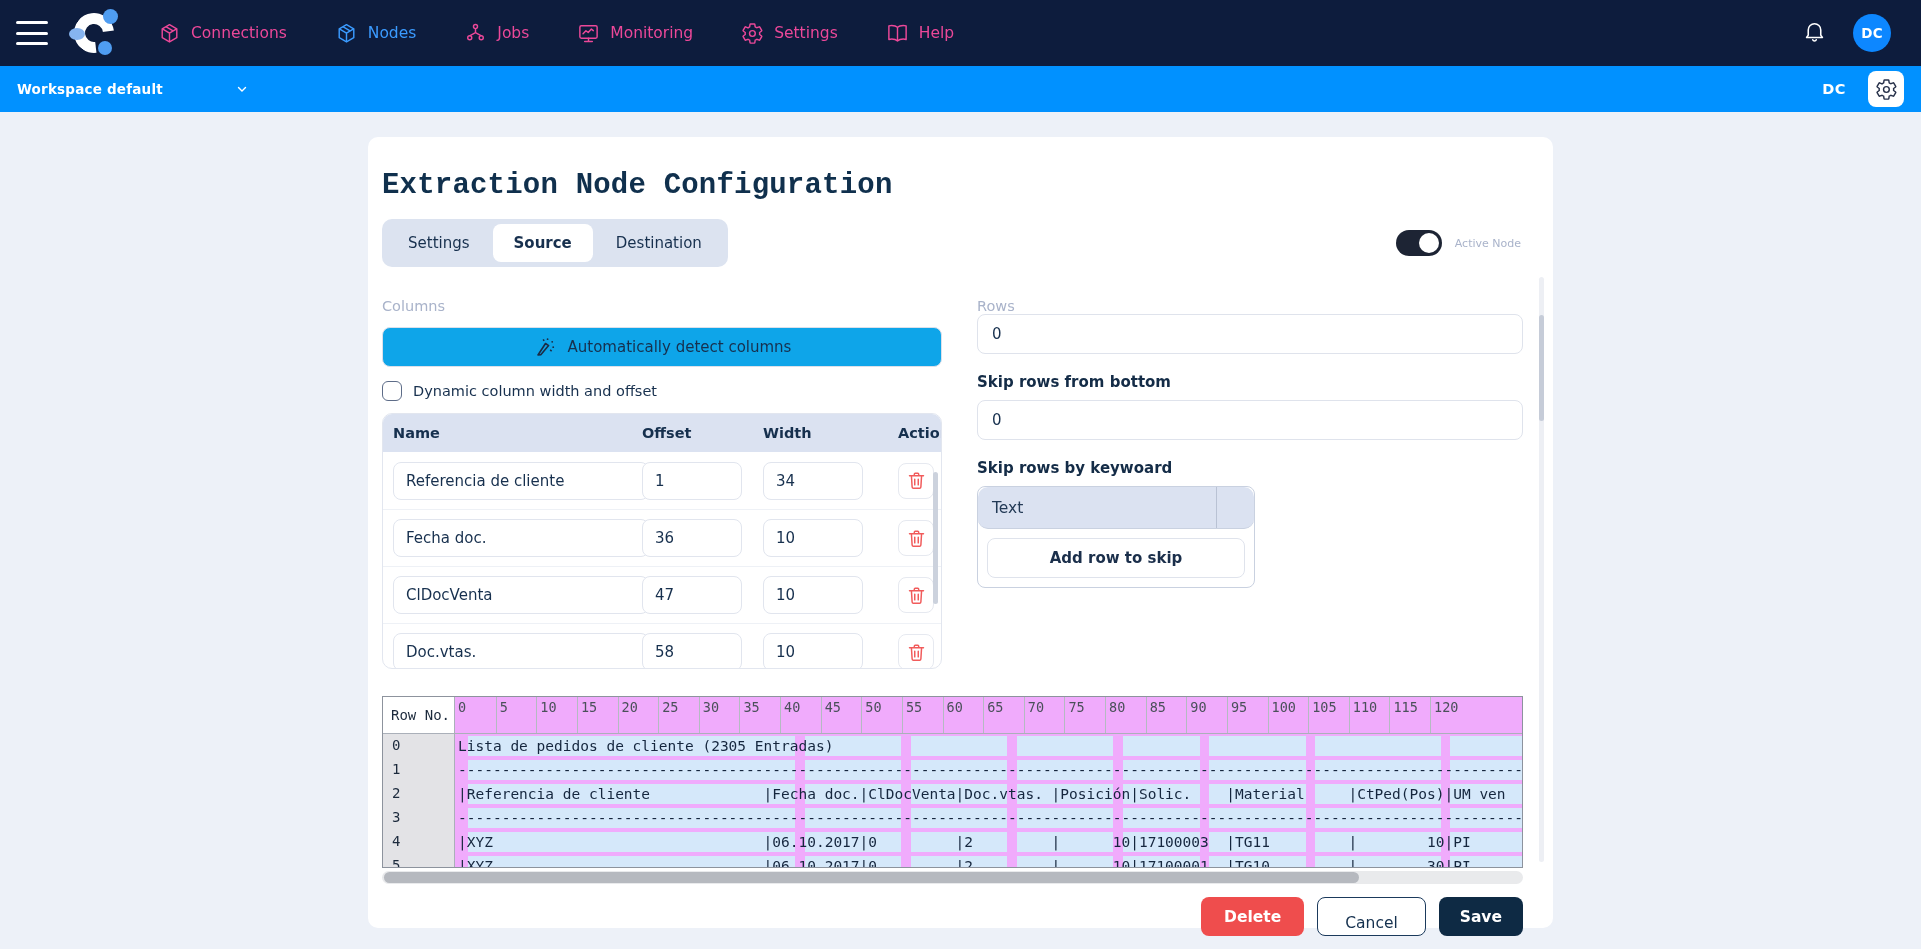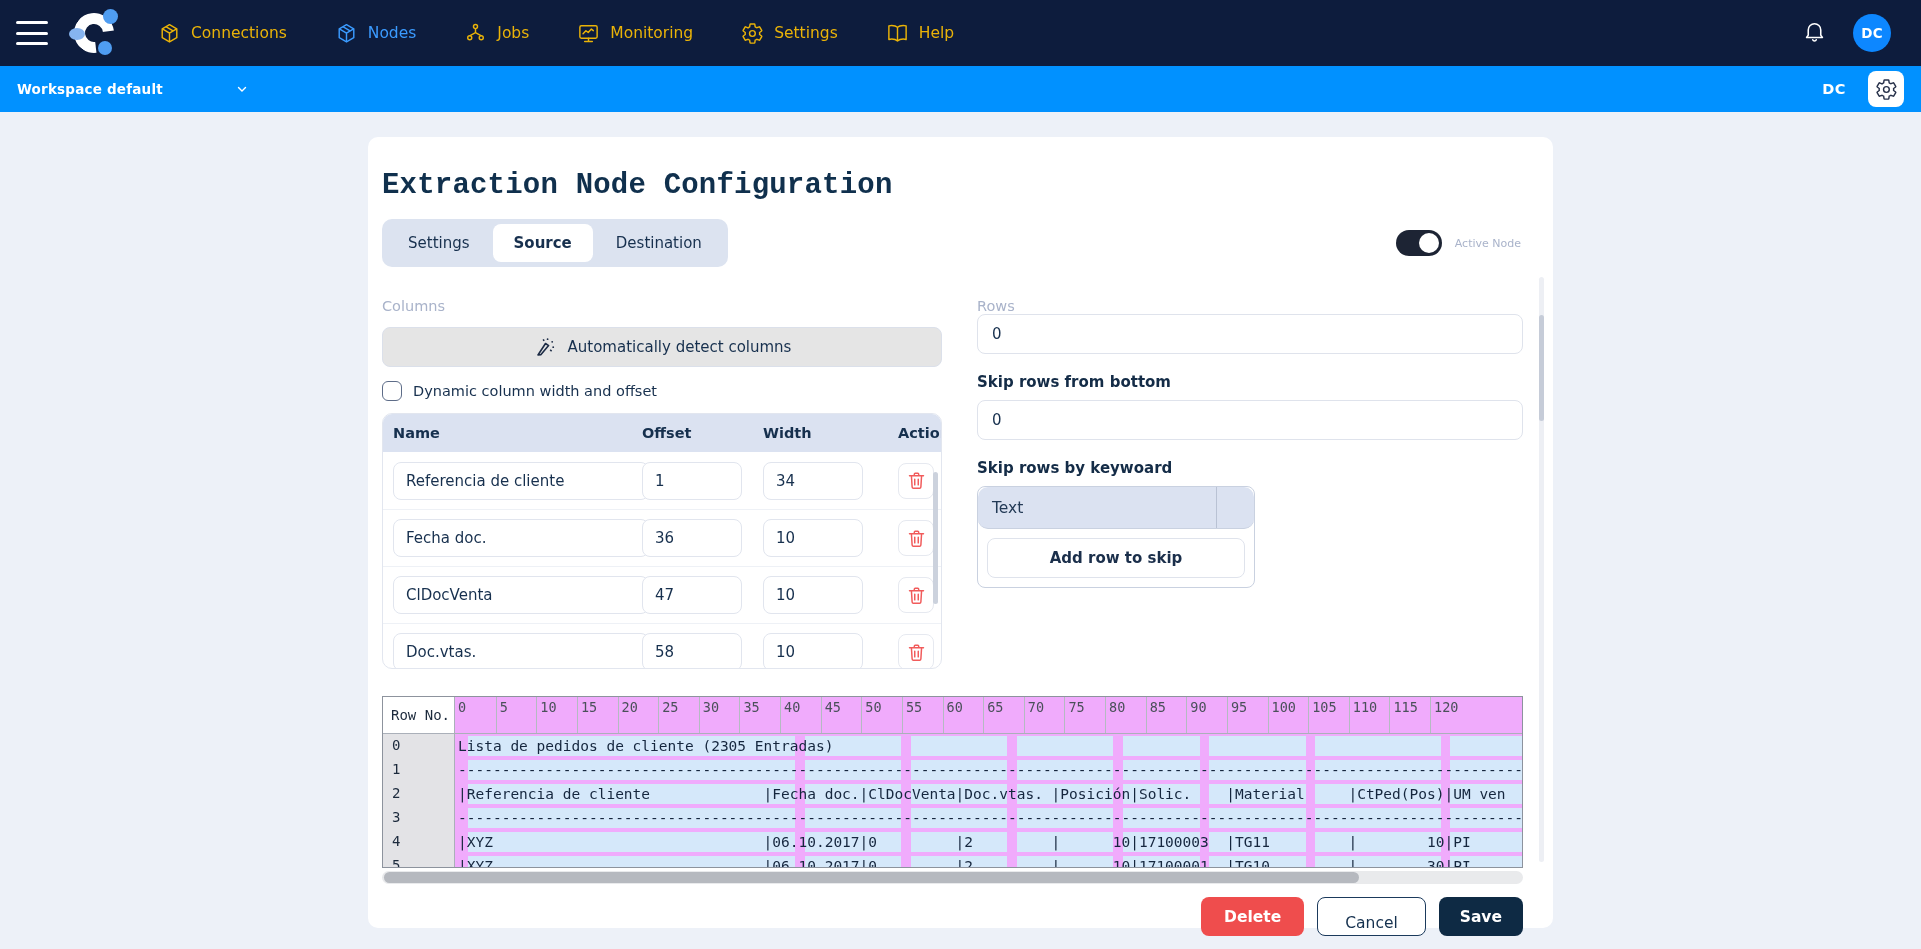--- a/index.html
+++ b/index.html
@@ -10,21 +10,21 @@
   .navbar { height:66px; background:#0d1c3d; display:flex; align-items:center; padding:0 30px 0 16px; }
   .burger { width:32px; height:24px; display:flex; flex-direction:column; justify-content:space-between; cursor:pointer; }
   .burger span { display:block; height:3px; background:#fff; border-radius:2px; }
   .logo { width:48px; height:48px; position:relative; margin-left:22px; }
   .logo .crescent { position:absolute; left:4px; top:4px; width:40px; height:40px; border:11px solid #fff; border-radius:50%; border-right-color:transparent; transform:rotate(38deg); }
   .logo .dot { position:absolute; border-radius:50%; background:#4f9df2; }
   .logo .d1 { width:15px; height:15px; right:0; top:0; }
   .logo .d2 { width:14px; height:14px; right:6px; bottom:2px; background:#4f9df2; }
   .logo .d3 { width:16px; height:12px; left:-1px; top:19px; background:#86b4f0; border-radius:50%; }
   .nav-items { display:flex; list-style:none; margin-left:40px; gap:48px; }
-  .nav-item { display:flex; align-items:center; gap:10px; color:#eab308; font-size:15.5px; cursor:pointer; }
+  .nav-item { display:flex; align-items:center; gap:10px; color:#ec4899; font-size:15.5px; cursor:pointer; }
   .nav-item.active { color:#3b9bff; }
   .nav-item svg { width:23px; height:23px; }
   .nav-right { margin-left:auto; display:flex; align-items:center; gap:26px; }
   .bell svg { width:25px; height:25px; }
   .avatar { width:38px; height:38px; border-radius:50%; background:#0d87ff; color:#fff; font-weight:bold; font-size:13.5px; display:flex; align-items:center; justify-content:center; letter-spacing:.3px; }
 
   
   .wsbar { height:46px; background:#0191ff; display:flex; align-items:center; padding:0 17px; }
   .ws-label { color:#fff; font-size:13.5px; font-weight:bold; letter-spacing:.2px; }
   .ws-chevron { margin-left:72px; display:flex; }
@@ -43,21 +43,21 @@
   .toggle-wrap { display:flex; align-items:center; gap:13px; padding-right:2px; }
   .switch { width:46px; height:26px; background:#1d2434; border-radius:13px; position:relative; cursor:pointer; }
   .switch .knob { position:absolute; right:3px; top:3px; width:20px; height:20px; background:#fff; border-radius:50%; }
   .toggle-label { color:#a9b3ca; font-size:11px; }
 
   .content { display:flex; margin-top:31px; gap:35px; }
   .left-col { width:560px; }
   .right-col { flex:1; }
   .sec-label { color:#a9b3ca; font-size:14.5px; }
 
-  .detect-btn { margin-top:13px; width:100%; height:40px; border:1px solid #dbe0ea; border-radius:8px; background:#e5e5e5; display:flex; align-items:center; justify-content:center; gap:11px; font-size:15px; color:#17304e; cursor:pointer; font-family:inherit; }
+  .detect-btn { margin-top:13px; width:100%; height:40px; border:1px solid #dbe0ea; border-radius:8px; background:#0ea5e9; display:flex; align-items:center; justify-content:center; gap:11px; font-size:15px; color:#17304e; cursor:pointer; font-family:inherit; }
   .chk-row { margin-top:14px; display:flex; align-items:center; gap:11px; }
   .chk { width:20px; height:20px; border:1.5px solid #5d6c88; border-radius:6px; cursor:pointer; background:#fff; }
   .chk-label { font-size:14.5px; color:#17304e; }
 
   .coltable { margin-top:12px; border:1px solid #e2e6ef; border-radius:10px; height:256px; overflow:hidden; position:relative; }
   .ct-head { display:grid; grid-template-columns:249px 121px 121px 1fr; align-items:center; background:#dbe2f1; height:38px; padding-left:10px; font-weight:bold; font-size:14.5px; color:#16304e; }
   .ct-row { display:grid; grid-template-columns:249px 121px 121px 1fr; align-items:center; height:57px; padding-left:10px; border-top:1px solid #eef1f6; }
   .ct-row:first-of-type { border-top:none; }
   .ct-row input { height:38px; border:1px solid #e1e5ee; border-radius:8px; padding:0 12px; font-size:15px; color:#17304e; font-family:inherit; background:#fff; }
   .ct-row input.name { width:256px; }

